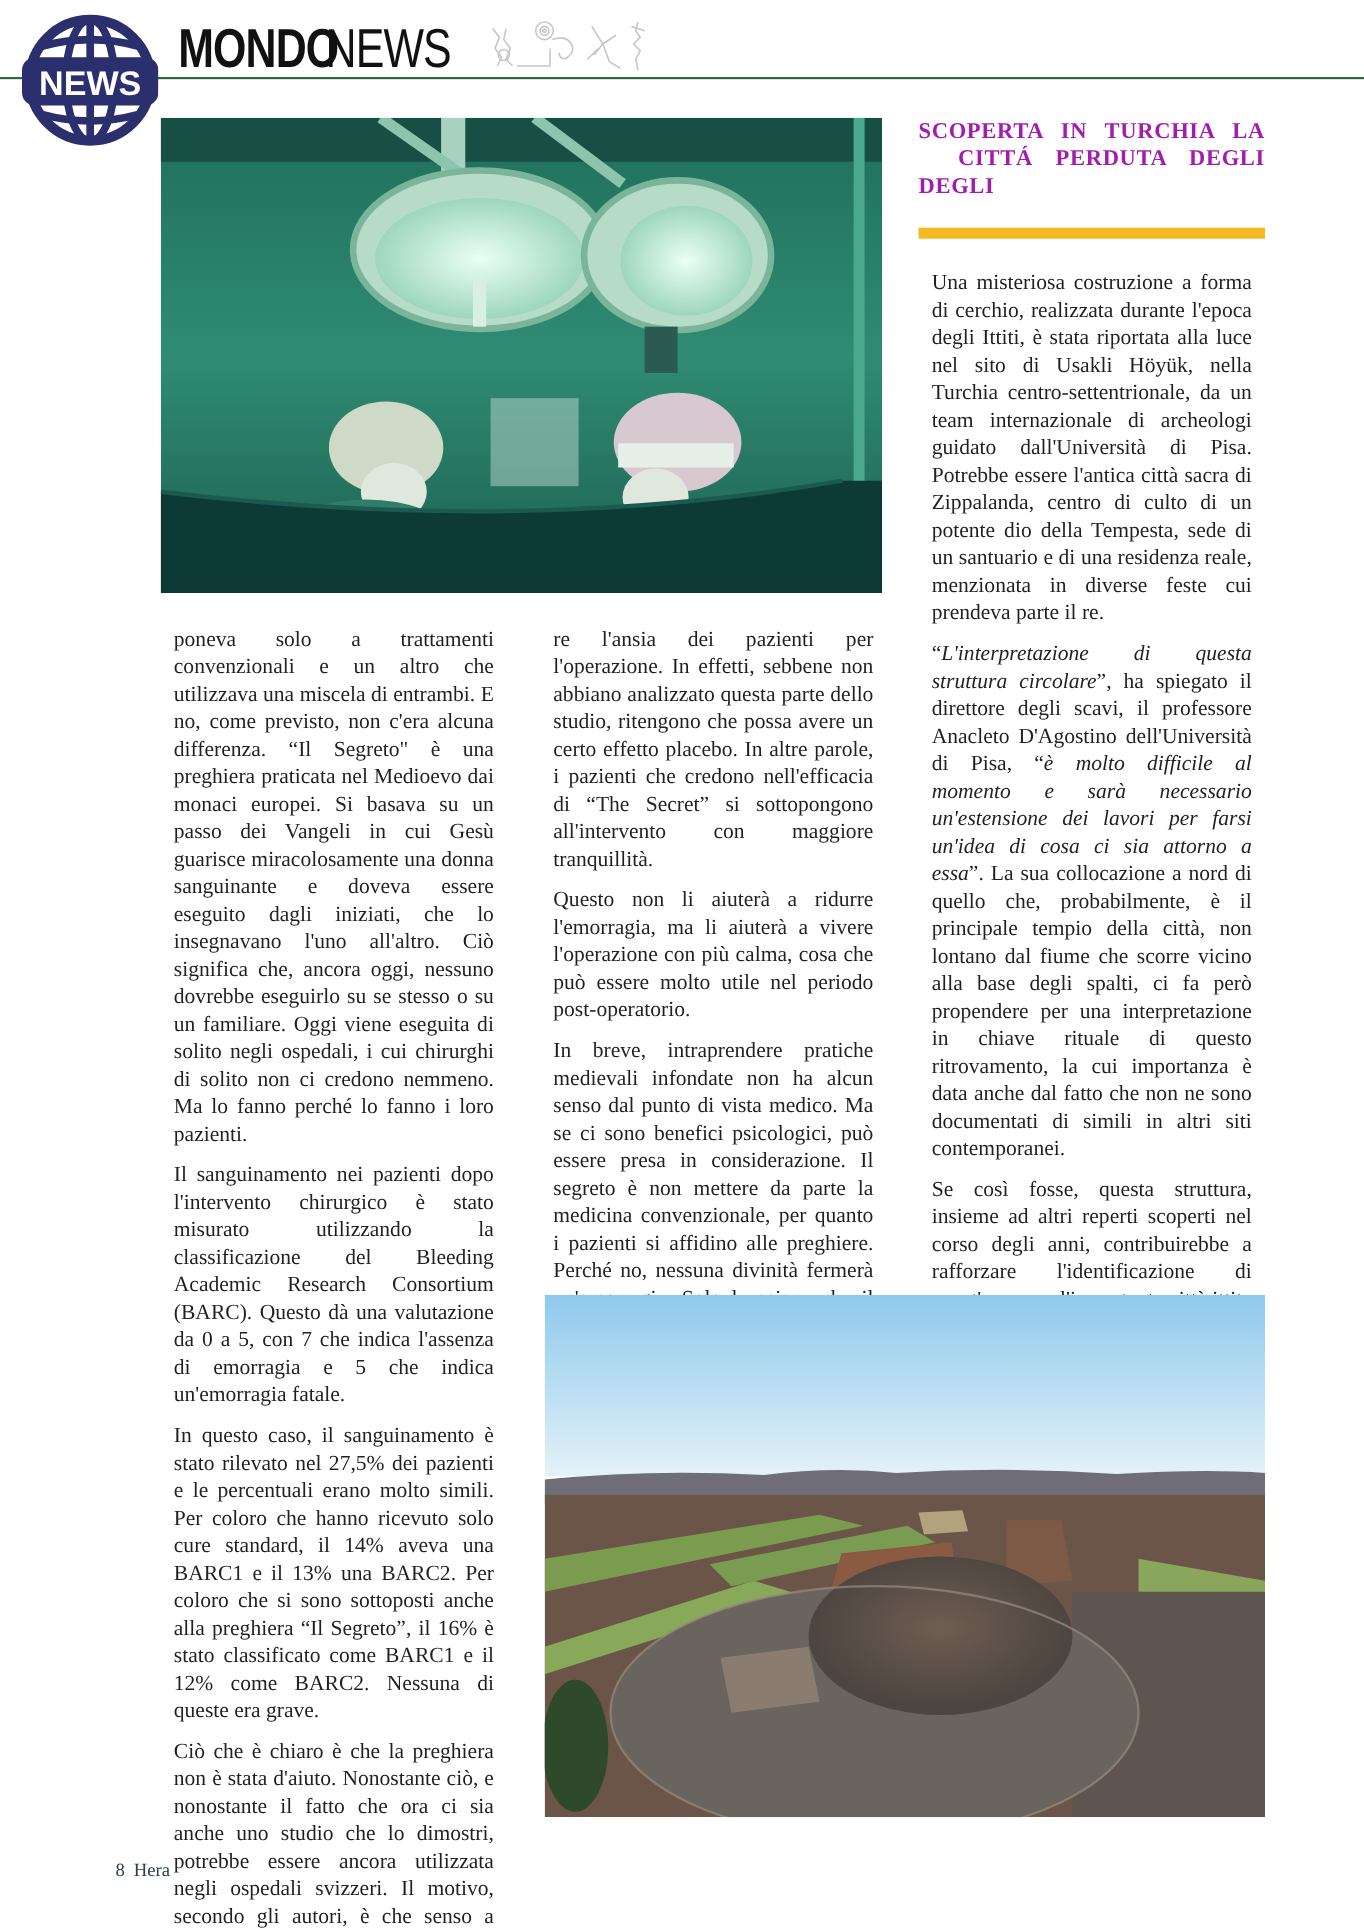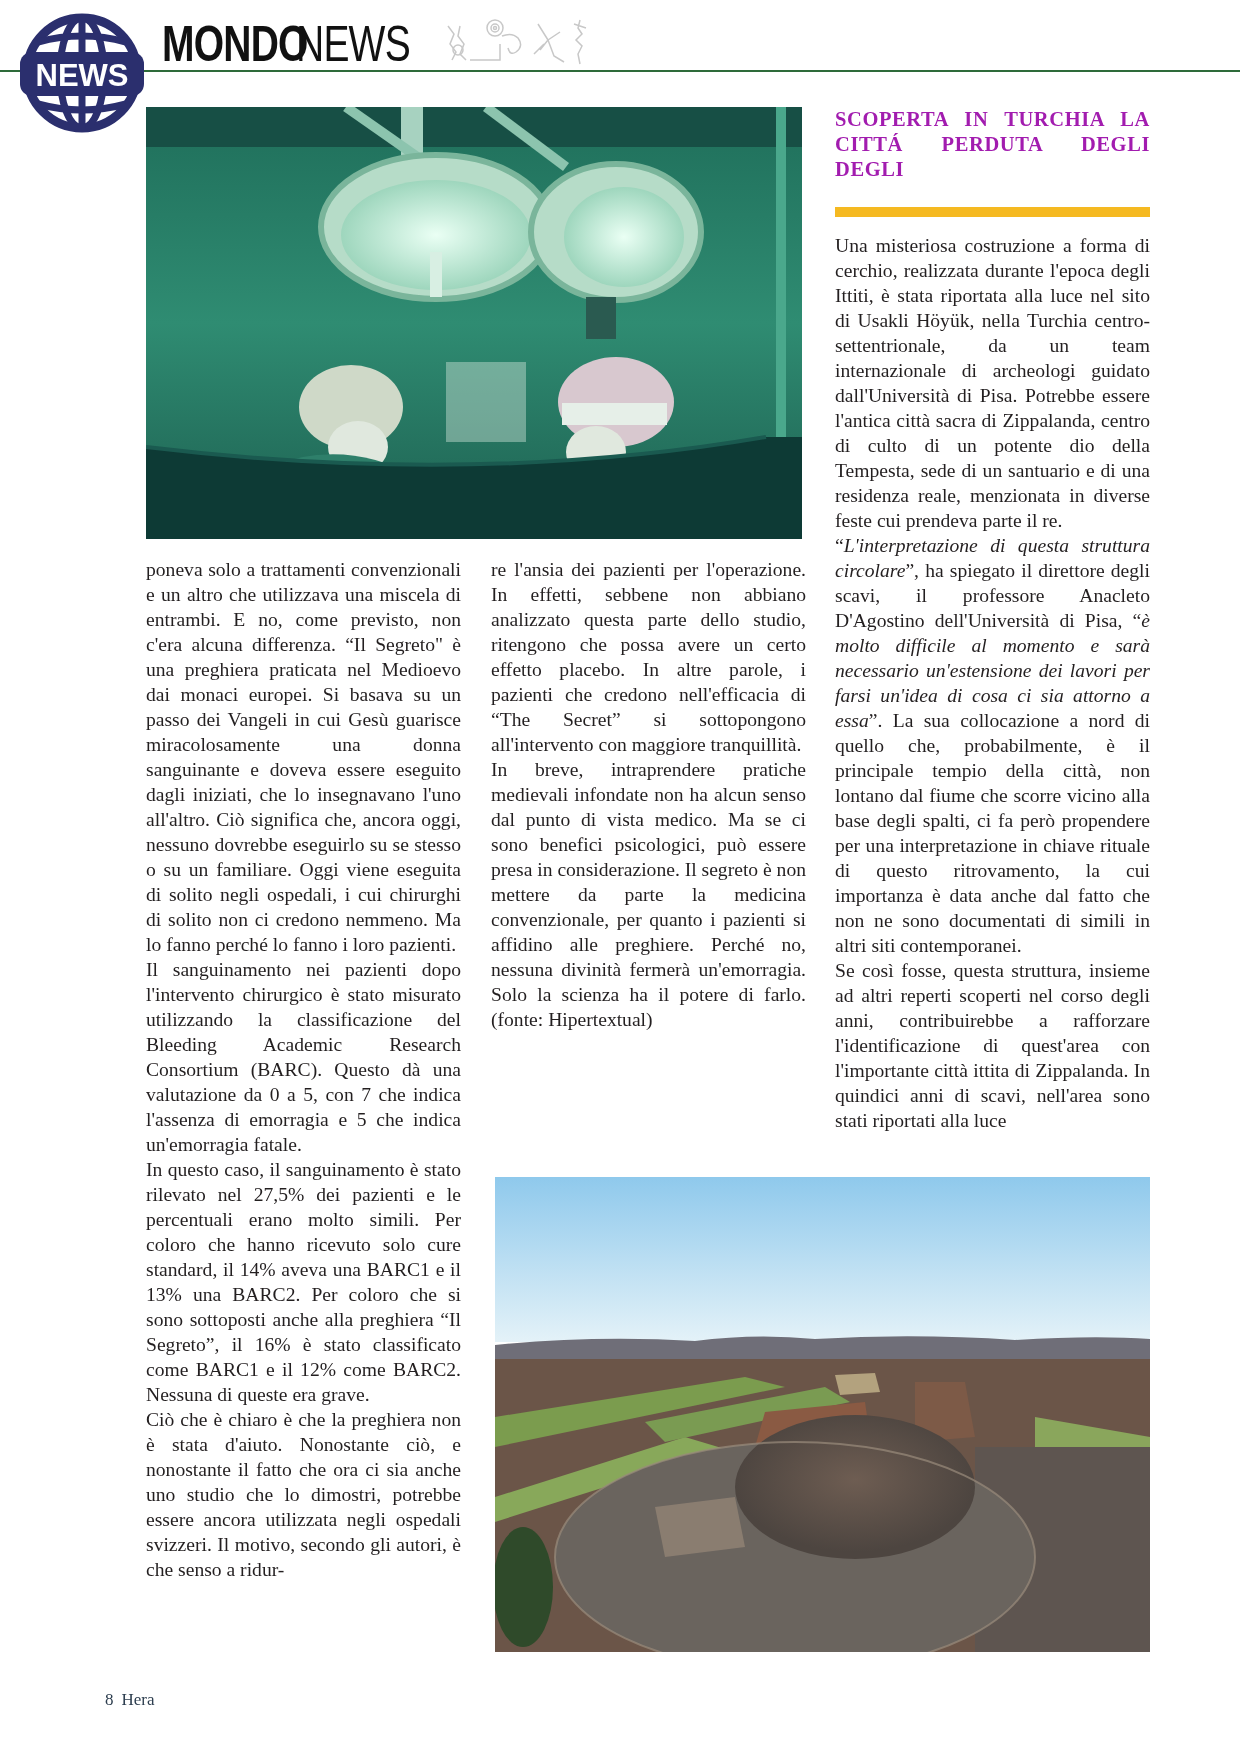--- a/index.html
+++ b/index.html
@@ -14,21 +14,21 @@
   .mast-bold { font-size:50px; font-weight:bold; letter-spacing:-1px; color:#111; transform:scaleX(0.78); transform-origin:left bottom; display:inline-block; }
   .mast-thin { font-size:50px; font-weight:normal; letter-spacing:-1px; color:#111; transform:scaleX(0.78); transform-origin:left bottom; display:inline-block; margin-left:-53px; }
   .nazca { position:absolute; left:440px; top:14px; width:160px; height:52px; }
 
   
   .img-surgery { position:absolute; left:146px; top:107px; width:656px; height:432px; overflow:hidden; }
   .img-aerial  { position:absolute; left:495px; top:1177px; width:655px; height:475px; overflow:hidden; }
 
   
   .col { position:absolute; font-size:19.6px; line-height:25px; text-align:justify; hyphens:manual; }
-  .col p { margin:0; }
+  .col p { margin:12px; }
   .col1 { left:146px; top:557px; width:315px; }
   .col2 { left:491px; top:557px; width:315px; }
   .col3 { left:835px; top:233px; width:315px; }
 
   .headline { position:absolute; left:835px; top:107px; width:315px; font-weight:bold;
               font-size:20.5px; line-height:25px; letter-spacing:0.6px; text-align:justify; color:#a21caf; }
   .headline span { display:block; }
   .accent-bar { position:absolute; left:835px; top:207px; width:315px; height:10px; background:#f5b921; }
 
   em { font-style:italic; }
@@ -109,34 +109,35 @@
     <ellipse cx="450" cy="345" rx="30" ry="26" fill="#e0e8de"></ellipse>
     <path d="M390 432 L400 370 Q470 340 540 372 L550 432 Z" fill="#2e7f6a"></path>
 
     <path d="M0 340 Q330 380 620 330 L656 330 L656 432 L0 432 Z" fill="#0d3a35"></path>
     <path d="M0 340 Q330 380 620 330" fill="none" stroke="#1a5a50" stroke-width="4"></path>
   </svg>
 </div>
 
 <h1 class="headline" style="margin:0;">
   <span style="text-align-last:justify;">SCOPERTA IN TURCHIA LA</span>
-  <span style="text-align-last:justify;">CITTÁ PERDUTA DEGLI</span>
+  <span style="text-align-last:justify;margin-left:36px;">CITTÁ PERDUTA DEGLI</span>
   <span>DEGLI</span>
 </h1>
 <div class="accent-bar"></div>
 
 <div class="col col1">
   <p>poneva solo a trattamenti convenzionali e un altro che utilizzava una miscela di entrambi. E no, come previsto, non c'era alcuna differenza. “Il Segreto" è una preghiera praticata nel Medioevo dai monaci europei. Si basava su un passo dei Vangeli in cui Gesù guarisce miracolosamente una donna sanguinante e doveva essere eseguito dagli iniziati, che lo insegnavano l'uno all'altro. Ciò significa che, ancora oggi, nessuno dovrebbe eseguirlo su se stesso o su un familiare. Oggi viene eseguita di solito negli ospedali, i cui chirurghi di solito non ci credono nemmeno. Ma lo fanno perché lo fanno i loro pazienti.</p>
   <p>Il sanguinamento nei pazienti dopo l'intervento chirurgico è stato misurato utilizzando la classificazione del Bleeding Academic Research Consortium (BARC). Questo dà una valutazione da 0 a 5, con 7 che indica l'assenza di emorragia e 5 che indica un'emorragia fatale.</p>
   <p>In questo caso, il sanguinamento è stato rilevato nel 27,5% dei pazienti e le percentuali erano molto simili. Per coloro che hanno ricevuto solo cure standard, il 14% aveva una BARC1 e il 13% una BARC2. Per coloro che si sono sottoposti anche alla preghiera “Il Segreto”, il 16% è stato classificato come BARC1 e il 12% come BARC2. Nessuna di queste era grave.</p>
   <p>Ciò che è chiaro è che la preghiera non è stata d'aiuto. Nonostante ciò, e nonostante il fatto che ora ci sia anche uno studio che lo dimostri, potrebbe essere ancora utilizzata negli ospedali svizzeri. Il motivo, secondo gli autori, è che senso a ridur-</p>
 </div>
 
 <div class="col col2">
   <p>re l'ansia dei pazienti per l'operazione. In effetti, sebbene non abbiano analizzato questa parte dello studio, ritengono che possa avere un certo effetto placebo. In altre parole, i pazienti che credono nell'efficacia di “The Secret” si sottopongono all'intervento con maggiore tranquillità.</p>
+  <p>Questo non li aiuterà a ridurre l'emorragia, ma li aiuterà a vivere l'operazione con più calma, cosa che può essere molto utile nel periodo post-operatorio.</p>
   <p>In breve, intraprendere pratiche medievali infondate non ha alcun senso dal punto di vista medico. Ma se ci sono benefici psicologici, può essere presa in considerazione. Il segreto è non mettere da parte la medicina convenzionale, per quanto i pazienti si affidino alle preghiere. Perché no, nessuna divinità fermerà un'emorragia. Solo la scienza ha il potere di farlo. (fonte: Hipertextual)</p>
 </div>
 
 <div class="col col3">
   <p>Una misteriosa costruzione a forma di cerchio, realizzata durante l'epoca degli Ittiti, è stata riportata alla luce nel sito di Usakli Höyük, nella Turchia centro-settentrionale, da un team internazionale di archeologi guidato dall'Università di Pisa. Potrebbe essere l'antica città sacra di Zippalanda, centro di culto di un potente dio della Tempesta, sede di un santuario e di una residenza reale, menzionata in diverse feste cui prendeva parte il re.</p>
   <p><span>“</span><em>L'interpretazione di questa struttura circolare</em><span>”, ha spiegato il direttore degli scavi, il professore Anacleto D'Agostino dell'Università di Pisa, “</span><em>è molto difficile al momento e sarà necessario un'estensione dei lavori per farsi un'idea di cosa ci sia attorno a essa</em><span>”. La sua collocazione a nord di quello che, probabilmente, è il principale tempio della città, non lontano dal fiume che scorre vicino alla base degli spalti, ci fa però propendere per una interpretazione in chiave rituale di questo ritrovamento, la cui importanza è data anche dal fatto che non ne sono documentati di simili in altri siti contemporanei.</span></p>
   <p>Se così fosse, questa struttura, insieme ad altri reperti scoperti nel corso degli anni, contribuirebbe a rafforzare l'identificazione di quest'area con l'importante città ittita di Zippalanda. In quindici anni di scavi, nell'area sono stati riportati alla luce</p>
 </div>
 
 <div class="img-aerial">

